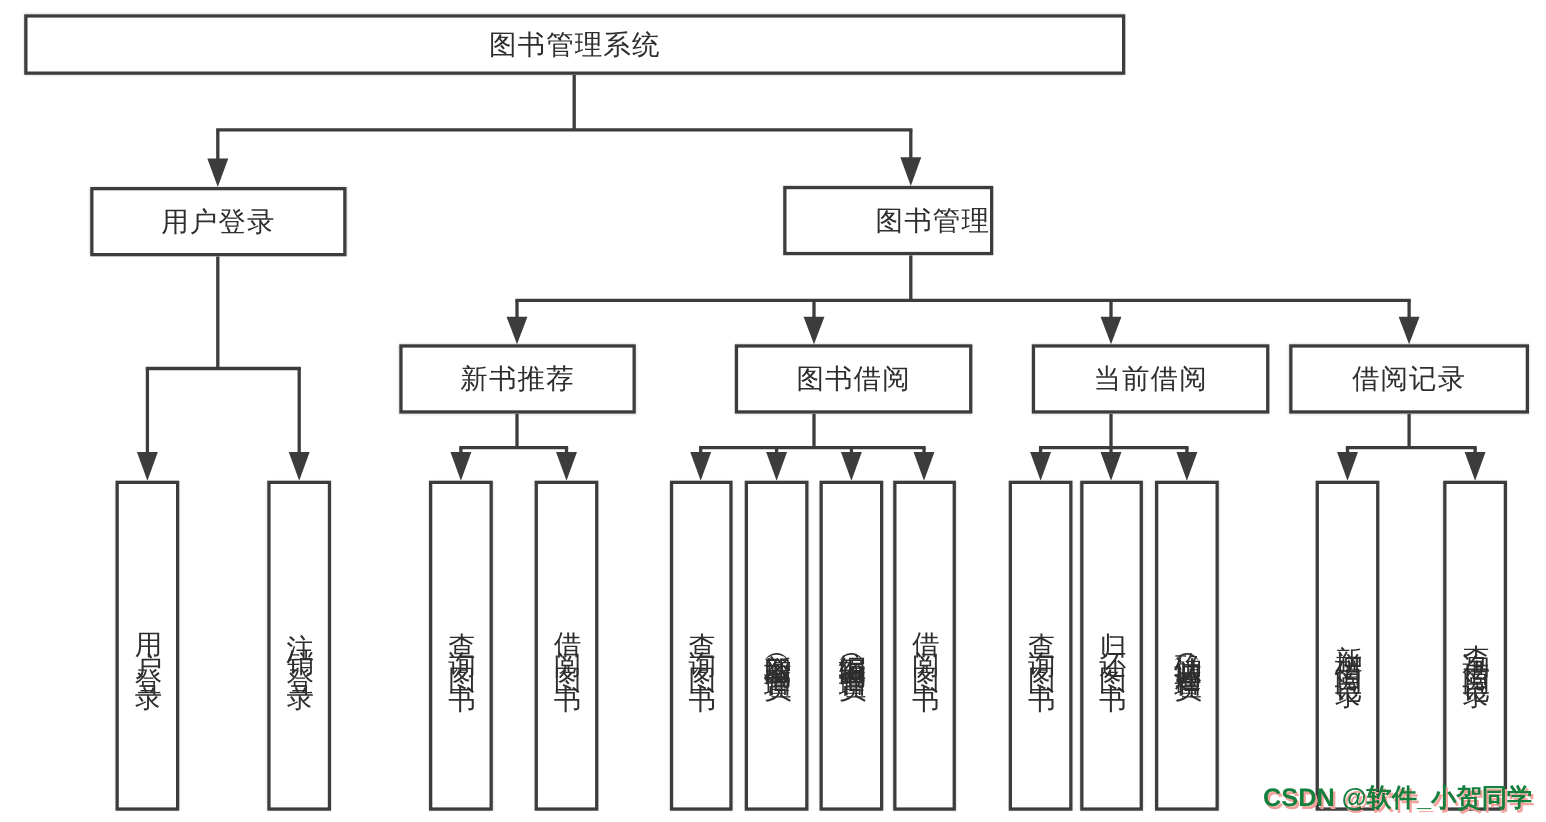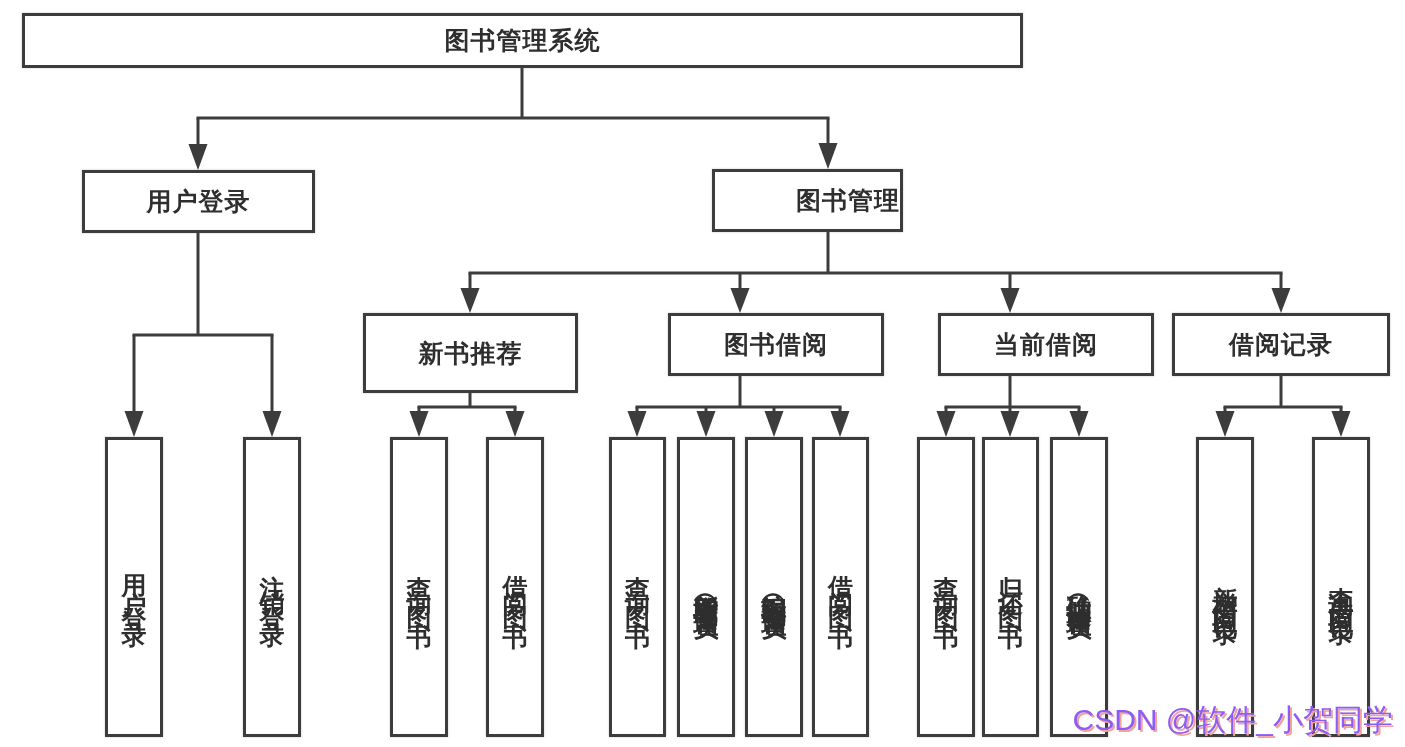--- a/index.html
+++ b/index.html
@@ -6,32 +6,33 @@
   #stage {
     position:relative; width:1405px; height:747px; overflow:hidden;
     background:#ffffff;
     font-family:"Liberation Sans","DejaVu Sans",sans-serif;
     color:#2e2e2e;
   }
   #wires { position:absolute; left:0; top:0; width:1405px; height:747px; z-index:1; }
   .box {
     position:absolute; box-sizing:border-box; background:#ffffff;
     border:3px solid #3c3c3c; display:flex; align-items:center; justify-content:center;
-    z-index:2; box-shadow:0 0 2px rgba(90,90,90,0.35);font-weight:bold;
+    z-index:2; box-shadow:0 0 2px rgba(90,90,90,0.35);
   }
   .h-label { font-size:25px; letter-spacing:1px; white-space:nowrap; }
   .leaf { width:58px; height:300px; top:437px; }
   .v-label { writing-mode:vertical-rl; text-orientation:mixed; font-size:25px; line-height:1; }
   .sp4 { letter-spacing:16px; }
   .sp6 { letter-spacing:7px; }
   .sp9 { letter-spacing:3px; }
   .watermark {
     position:absolute; right:12px; bottom:6px; z-index:3;
-    font-size:30px; color:#8b5cf6; white-space:nowrap;
+    font-size:23px; color:#15803d; white-space:nowrap;
     text-shadow:2px 2px 0 #f2a19b;
+    font-weight:bold;
   }
 </style>
 </head>
 <body>
 
 <div id="stage">
 
   <svg id="wires" viewBox="0 0 1405 747" xmlns="http://www.w3.org/2000/svg">
     <g stroke="#3c3c3c" stroke-width="3" fill="none">
 
@@ -102,21 +103,21 @@
     <span class="h-label">图书管理系统</span>
   </div>
 
   <div class="box" style="left:82px; top:170px; width:233px; height:63px;">
     <span class="h-label">用户登录</span>
   </div>
   <div class="box" style="left:712px; top:169px; width:191px; height:63px;justify-content:flex-end;">
     <span class="h-label">图书管理</span>
   </div>
 
-  <div class="box" style="left:363px; top:313px; width:215px; height:80px;">
+  <div class="box" style="left:363px; top:313px; width:215px; height:63px;">
     <span class="h-label">新书推荐</span>
   </div>
   <div class="box" style="left:632px; top:313px; width:216px; height:63px;margin-left:36px;">
     <span class="h-label">图书借阅</span>
   </div>
   <div class="box" style="left:902px; top:313px; width:216px; height:63px;margin-left:36px;">
     <span class="h-label">当前借阅</span>
   </div>
   <div class="box" style="left:1172px; top:313px; width:218px; height:63px;">
     <span class="h-label">借阅记录</span>

